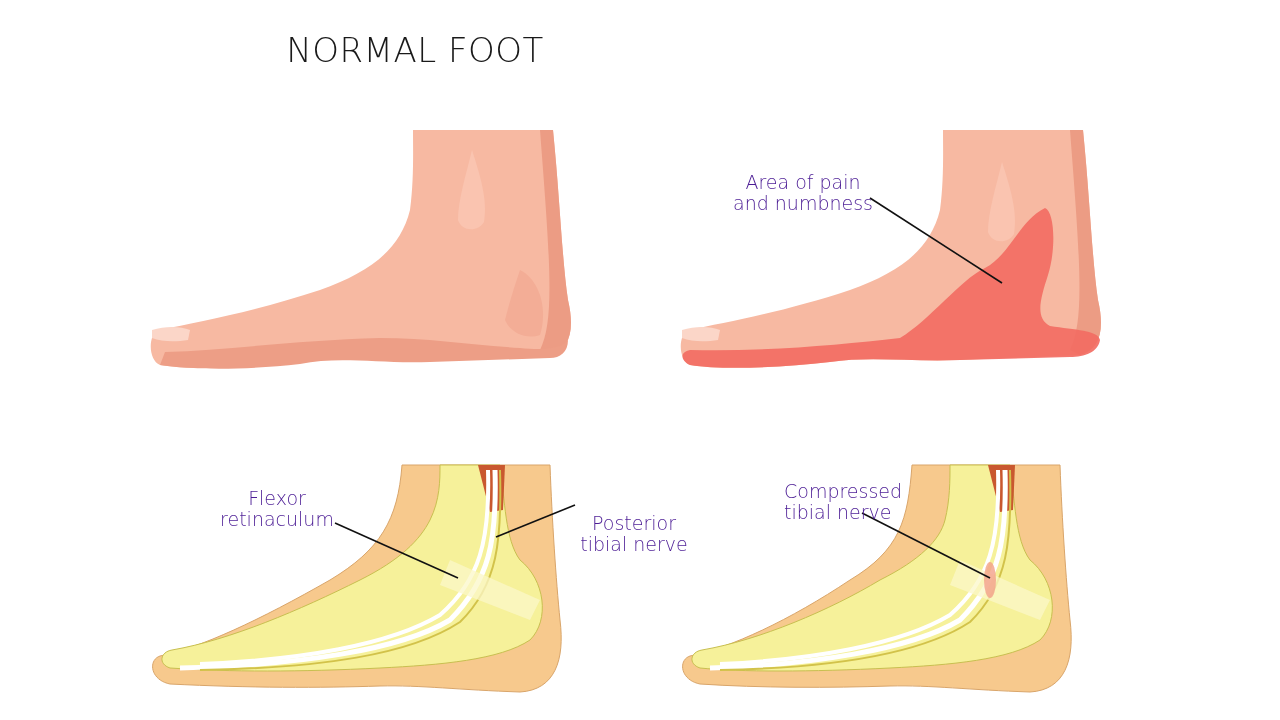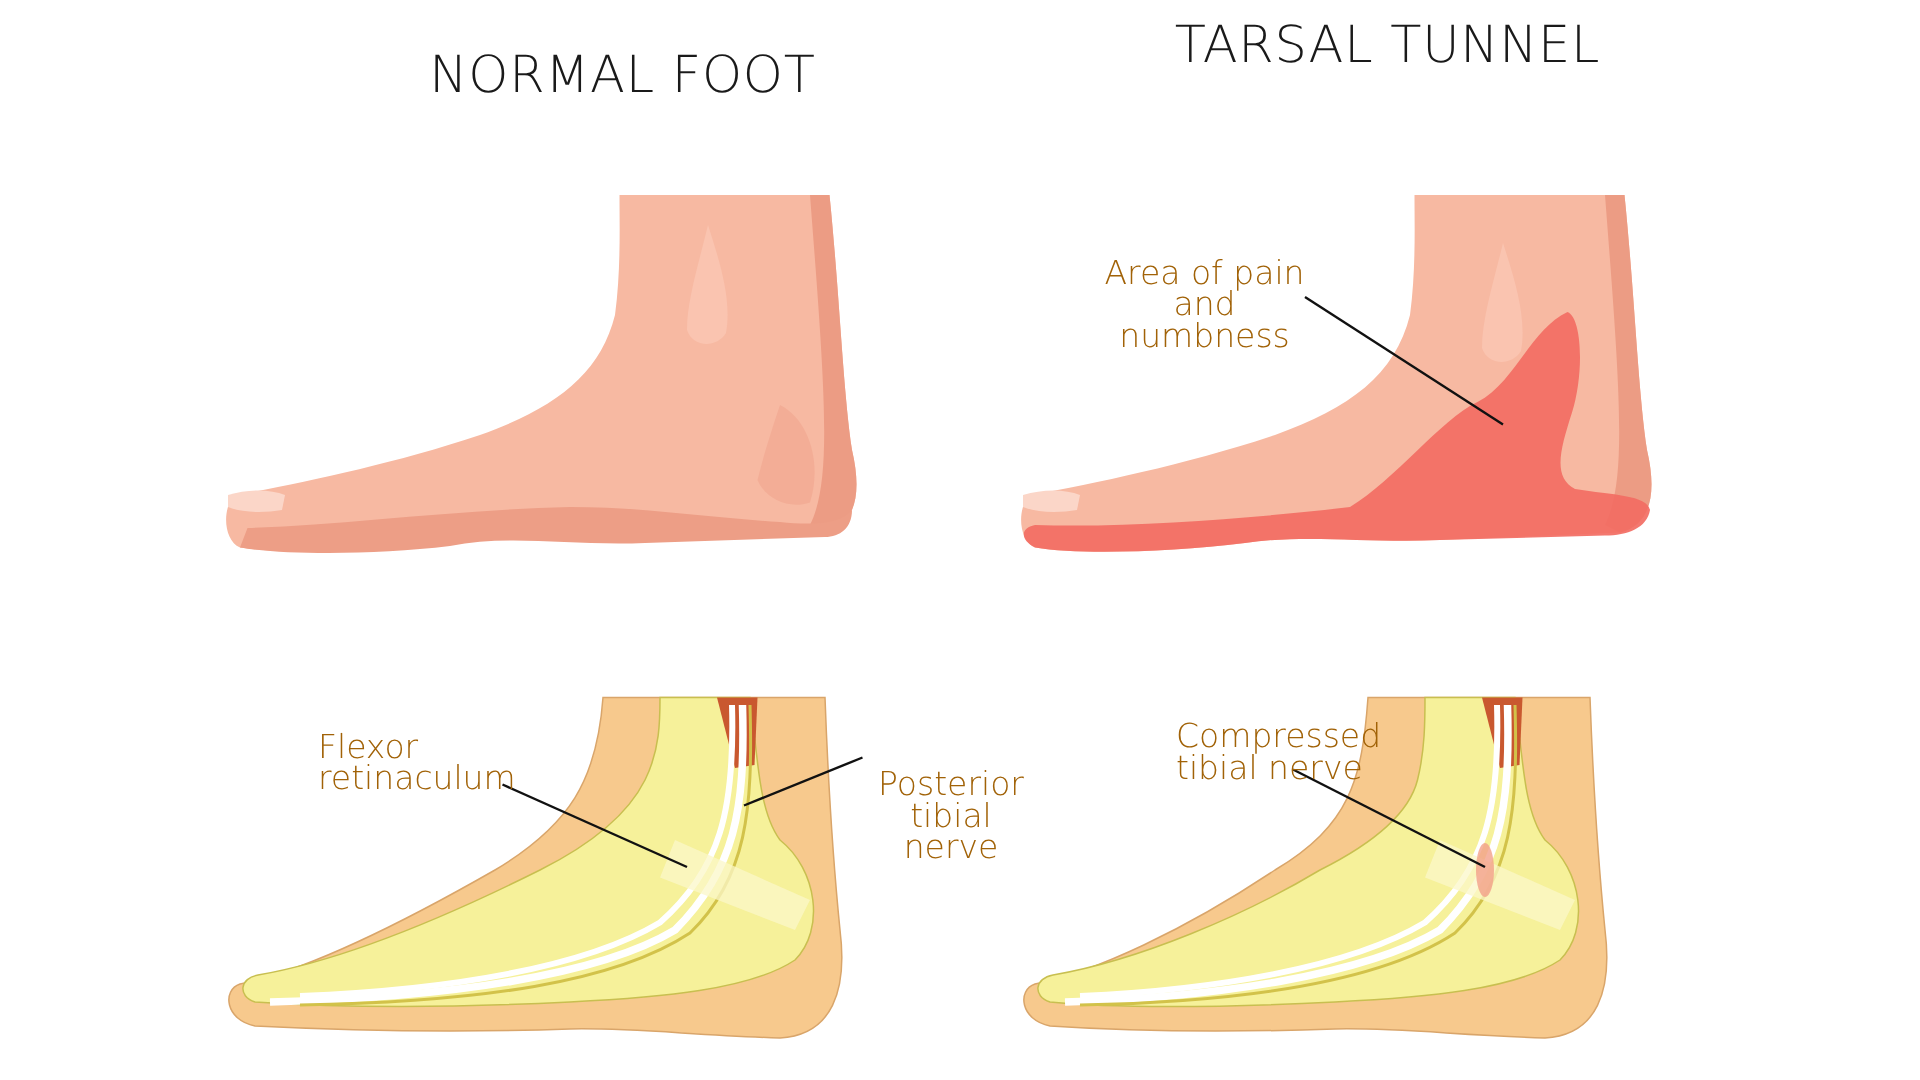--- a/index.html
+++ b/index.html
@@ -2,22 +2,22 @@
 <html><head>
 <meta charset="utf-8">
 <style>
   html, body { margin:0; padding:0; background:#ffffff; }
   body { width:1280px; height:720px; position:relative; overflow:hidden;
          font-family:"DejaVu Sans", sans-serif; color:#1a1a1a; }
   .title { position:absolute; font-weight:200; letter-spacing:0.5px; text-align:center;
            font-family:"DejaVu Sans", sans-serif; }
   .title-normal { left:270px; top:30px; width:290px; font-size:34px; line-height:40px;text-align:center; }
   .title-tts { left:770px; top:10px; width:310px; font-size:34px; line-height:41px; }
-  .label { position:absolute; font-size:22px; line-height:21px; font-weight:300;
-           font-family:"DejaVu Sans", sans-serif; color:#a16207; }
+  .label { position:absolute; font-size:19px; line-height:21px; font-weight:300;
+           font-family:"DejaVu Sans", sans-serif; color:#4c1d95; }
   svg { position:absolute; left:0; top:0; }
 </style>
 </head>
 <body>
 
 <svg width="1280" height="720" viewBox="0 0 1280 720">
 
   <g>
     <path d="M413,130 L553,130 C560,200 562,260 568,300 C575,330 570,350 550,355 L430,360 C380,362 340,356 300,362 C250,368 190,370 160,365 C148,360 148,335 158,330 C200,322 260,310 320,290 C370,272 400,250 410,210 C414,180 413,150 413,130 Z" fill="#f7b9a2"></path>
     <path d="M540,130 L553,130 C560,200 562,260 568,300 C575,330 570,350 550,355 L540,350 C555,320 550,260 540,130 Z" fill="#ec9c84"></path>
@@ -59,29 +59,28 @@
     <ellipse cx="990" cy="580" rx="6" ry="18" fill="#f3a08a" opacity="0.8"></ellipse>
   </g>
 
   <line x1="335" y1="523" x2="458" y2="578" stroke="#111" stroke-width="1.6"></line>
   <line x1="575" y1="505" x2="496" y2="537" stroke="#111" stroke-width="1.6"></line>
   <line x1="862" y1="513" x2="990" y2="578" stroke="#111" stroke-width="1.6"></line>
 </svg>
 
 <div class="title title-normal">NORMAL FOOT</div>
 <div class="title title-tts">
-  <div>TARSAL TUNNEL</div>
 </div>
 
 <div class="label" style="left:728px;top:172px;width:150px;text-align:center;">
   <div>Area of pain</div>
   <div>and numbness</div>
 </div>
 
-<div class="label" style="left:212px;top:488px;width:130px;text-align:left;">
+<div class="label" style="left:212px;top:488px;width:130px;text-align:center;">
   <div>Flexor</div>
   <div>retinaculum</div>
 </div>
 
 <div class="label" style="left:574px;top:481px;width:120px;text-align:center;margin-top:32px;">
   <div>Posterior</div>
   <div>tibial nerve</div>
 </div>
 
 <div class="label" style="left:784px;top:481px;width:135px;text-align:left;">

